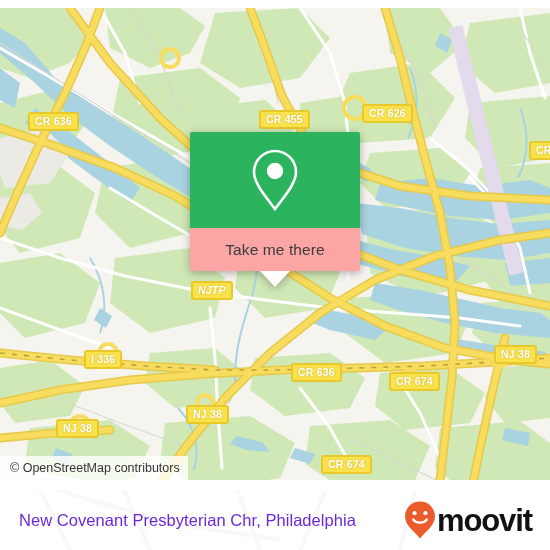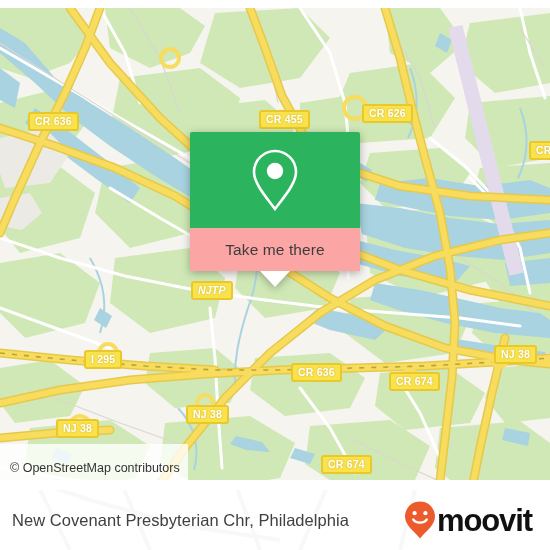--- a/index.html
+++ b/index.html
@@ -51,38 +51,38 @@
     position:absolute;left:70px;top:139px;width:0;height:0;
     border-left:15px solid transparent;
     border-right:15px solid transparent;
     border-top:16px solid #ffffff;
   }
 
   
   .attrib{
     position:absolute;left:0;bottom:0;height:24px;
     display:flex;align-items:center;
-    padding:12px 8px 0 10px;
+    padding:0 8px 0 10px;
     background:rgba(255,255,255,.80);
     font-size:12.5px;color:#333333;white-space:nowrap;
   }
 
   
   .footer{
     position:absolute;left:0;top:490px;width:550px;height:60px;
     background:#ffffff;display:flex;align-items:center;
     overflow:hidden;
   }
   .footer-watermark{
     position:absolute;left:0;top:-490px;width:550px;height:550px;
     opacity:.10;pointer-events:none;
   }
   .footer-title{
     position:relative;z-index:2;
-    margin-left:12px;font-size:16.5px;color:#404040;letter-spacing:.05px;
+    margin-left:19px;font-size:16.5px;color:#6d28d9;letter-spacing:.05px;
     white-space:nowrap;
   }
   .logo{
     position:absolute;z-index:2;right:18px;top:50%;transform:translateY(-50%);
     display:flex;align-items:center;
   }
   .logo-word{
     font-size:31px;font-weight:bold;color:#111111;letter-spacing:-1.1px;
     line-height:31px;margin-left:0;
   }
@@ -251,21 +251,21 @@
           <circle cx="108" cy="345" r="9"></circle>
         </g>
       </g>
     </svg>
 
     <div class="shield" style="left:28px;top:104px;">CR 636</div>
     <div class="shield" style="left:259px;top:102px;">CR 455</div>
     <div class="shield" style="left:362px;top:96px;">CR 626</div>
     <div class="shield" style="left:529px;top:133px;">CR</div>
     <div class="shield" style="left:191px;top:273px;font-style:italic;">NJTP</div>
-    <div class="shield" style="left:84px;top:342px;">I 295</div>
+    <div class="shield" style="left:84px;top:342px;">I 336</div>
     <div class="shield" style="left:291px;top:355px;">CR 636</div>
     <div class="shield" style="left:389px;top:364px;">CR 674</div>
     <div class="shield" style="left:494px;top:337px;">NJ 38</div>
     <div class="shield" style="left:186px;top:397px;">NJ 38</div>
     <div class="shield" style="left:56px;top:411px;">NJ 38</div>
     <div class="shield" style="left:321px;top:447px;">CR 674</div>
 
     <div class="callout">
       <div class="callout-green">
         <svg width="56" height="68" viewBox="0 0 56 68">

